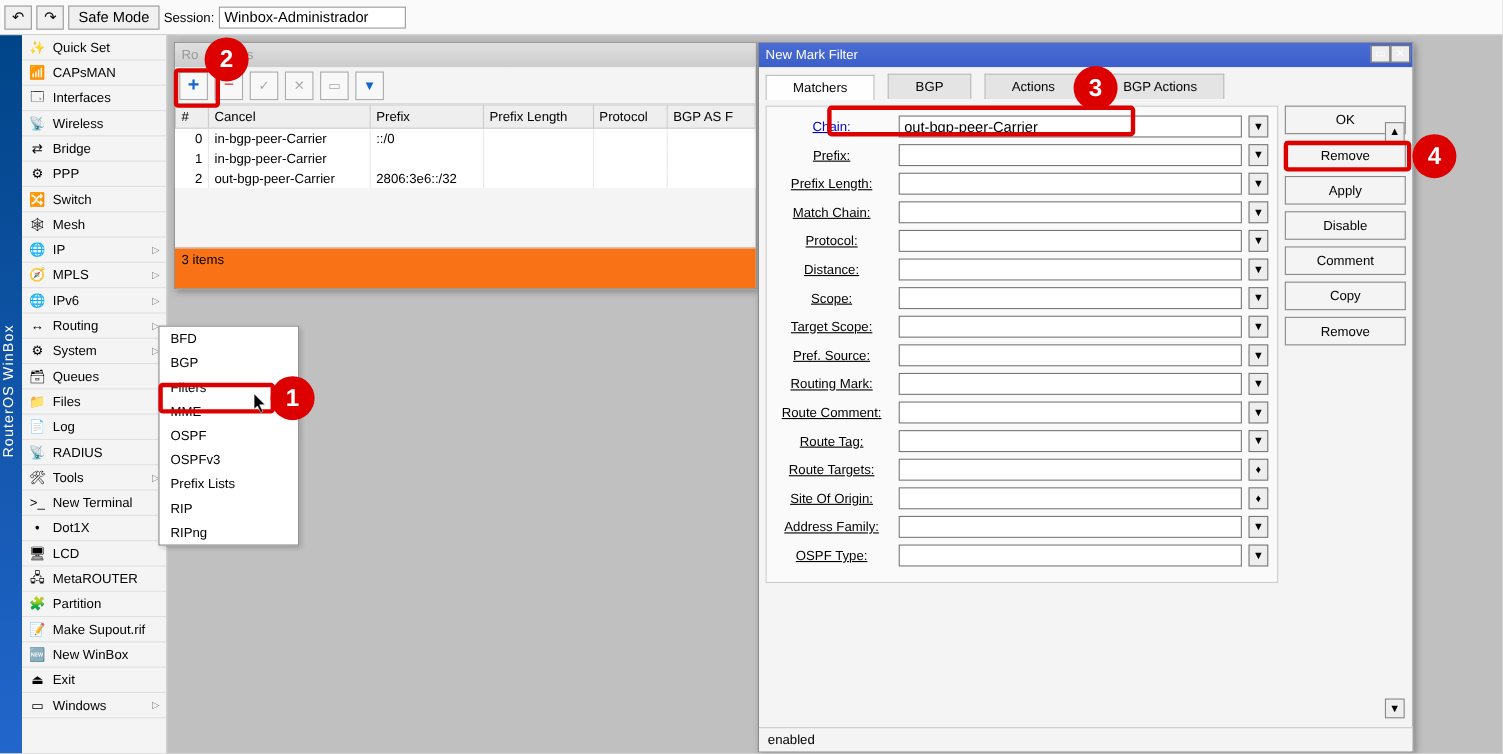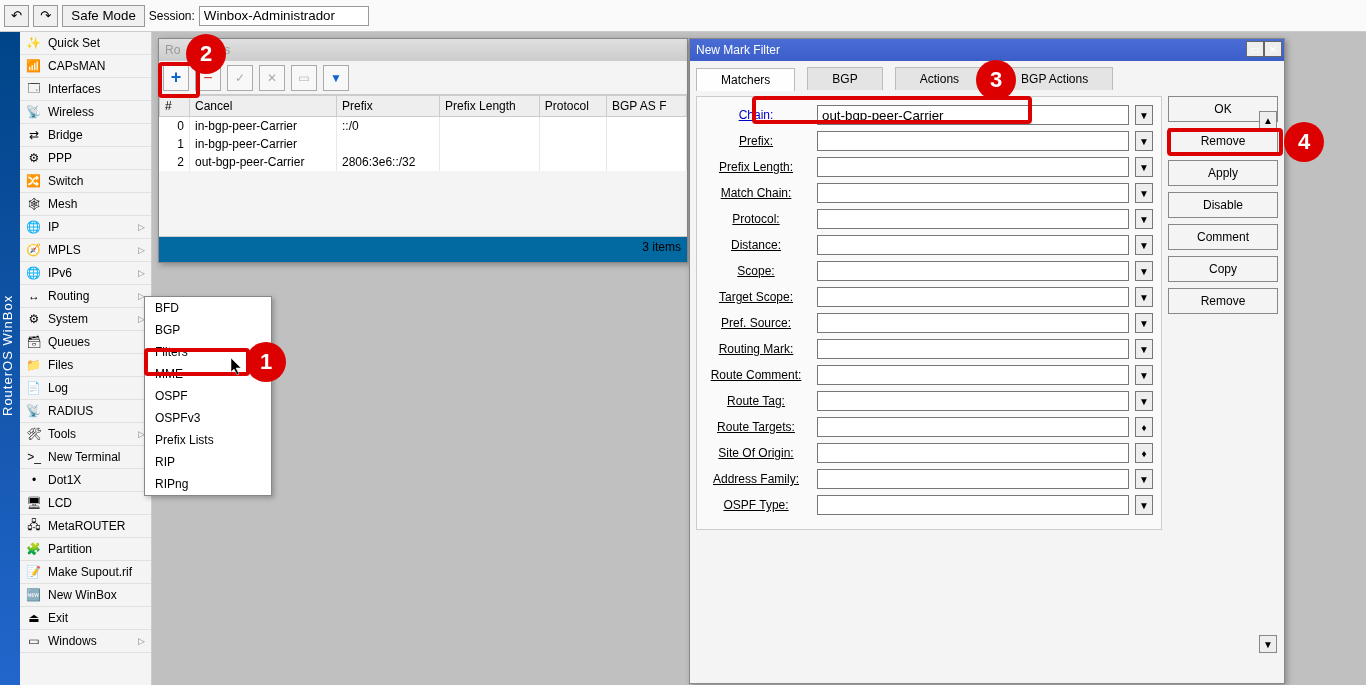--- a/index.html
+++ b/index.html
@@ -28,21 +28,21 @@
 .win { position: absolute; border: 1px solid #888; background: #f4f4f4; box-shadow: 2px 2px 6px rgba(0,0,0,.3); }
 .win .titlebar { height: 22px; background: linear-gradient(#e0e0e0,#cccccc); color: #999; display: flex; align-items: center; padding: 0 6px; font-size: 12px; }
 .win.active .titlebar { background: linear-gradient(#4a6cd4,#3c5ec9); color: #fff; }
 .rf-win { left: 6px; top: 6px; width: 530px; height: 225px; }
 .rf-toolbar { height: 34px; padding: 4px; display: flex; gap: 6px; align-items: center; border-bottom: 1px solid #ccc; }
 .rf-toolbar .tb { width: 26px; height: 26px; border: 1px solid #aaa; background: #f8f8f8; display: flex; align-items: center; justify-content: center; cursor: pointer; }
 .rf-table { width: 100%; border-collapse: collapse; background: #fff; }
 .rf-table th { background: #eee; border: 1px solid #ccc; padding: 3px 5px; text-align: left; font-weight: normal; }
 .rf-table td { border-right: 1px solid #e8e8e8; padding: 2px 5px; }
 .rf-table td:first-child { text-align: right; width: 30px; }
-.rf-status { position: absolute; left: 0; right: 0; bottom: 0; height: 26px; border-top: 1px solid #ccc; padding: 3px 6px; background: #0369a1; text-align: right; }
+.rf-status { position: absolute; left: 0; right: 0; bottom: 0; height: 37px; border-top: 1px solid #ccc; padding: 3px 6px; background: #f97316; }
 
 
 .submenu { position: absolute; left: -8px; top: 264px; width: 128px; background: #fff; border: 1px solid #888; box-shadow: 2px 2px 5px rgba(0,0,0,.25); z-index: 30; }
 .submenu .sm { padding: 4px 10px; cursor: pointer; }
 
 
 .nrf-win { left: 537px; top: 6px; width: 596px; height: 646px; }
 .nrf-tabs { display: flex; gap: 0; padding: 6px 6px 0; }
 .nrf-tabs .tab { padding: 4px 24px; border: 1px solid #bbb; border-bottom: none; background: #e4e4e4; cursor: pointer; margin-right: 12px; text-align: right; }
 .nrf-tabs .tab.active { background: #fefefe; position: relative; top: 1px; }
@@ -394,20 +394,21 @@
         <div class="act">Disable</div>
         <div class="act">Comment</div>
         <div class="act">Copy</div>
         <div class="act">Remove</div>
       </div>
     </div>
     <div class="scroller">
       <div class="sbtn">▲</div>
       <div class="sbtn">▼</div>
     </div>
+    <div class="nrf-statusbar">enabled</div>
   </div>
 
   <div class="hl" style="left:6px; top:30px; width:42px; height:36px;"></div>
   <div class="dot" style="left:34px; top:2px;">2</div>
 
   <div class="hl" style="left:-8px; top:316px; width:106px; height:28px;"></div>
   <div class="dot" style="left:94px; top:310px;">1</div>
 
   <div class="hl" style="left:600px; top:64px; width:280px; height:28px;"></div>
   <div class="dot" style="left:824px; top:28px;">3</div>

